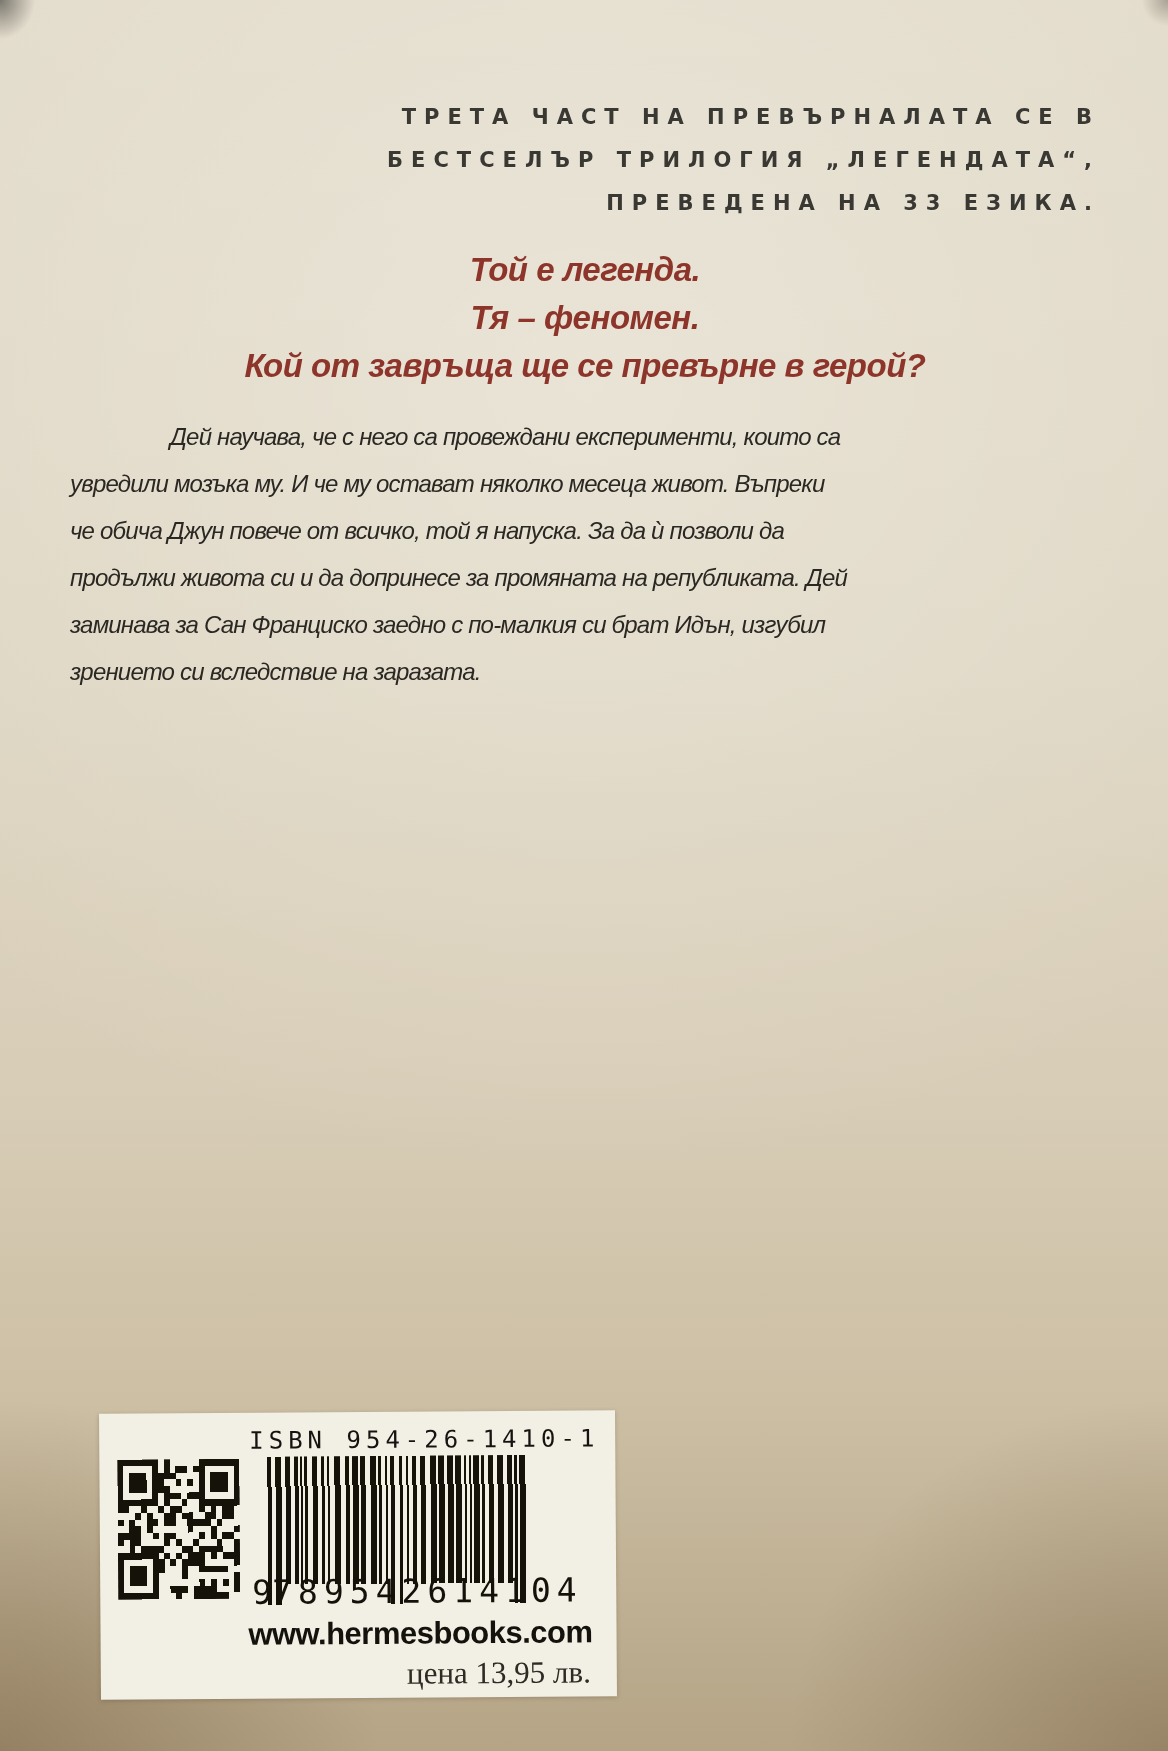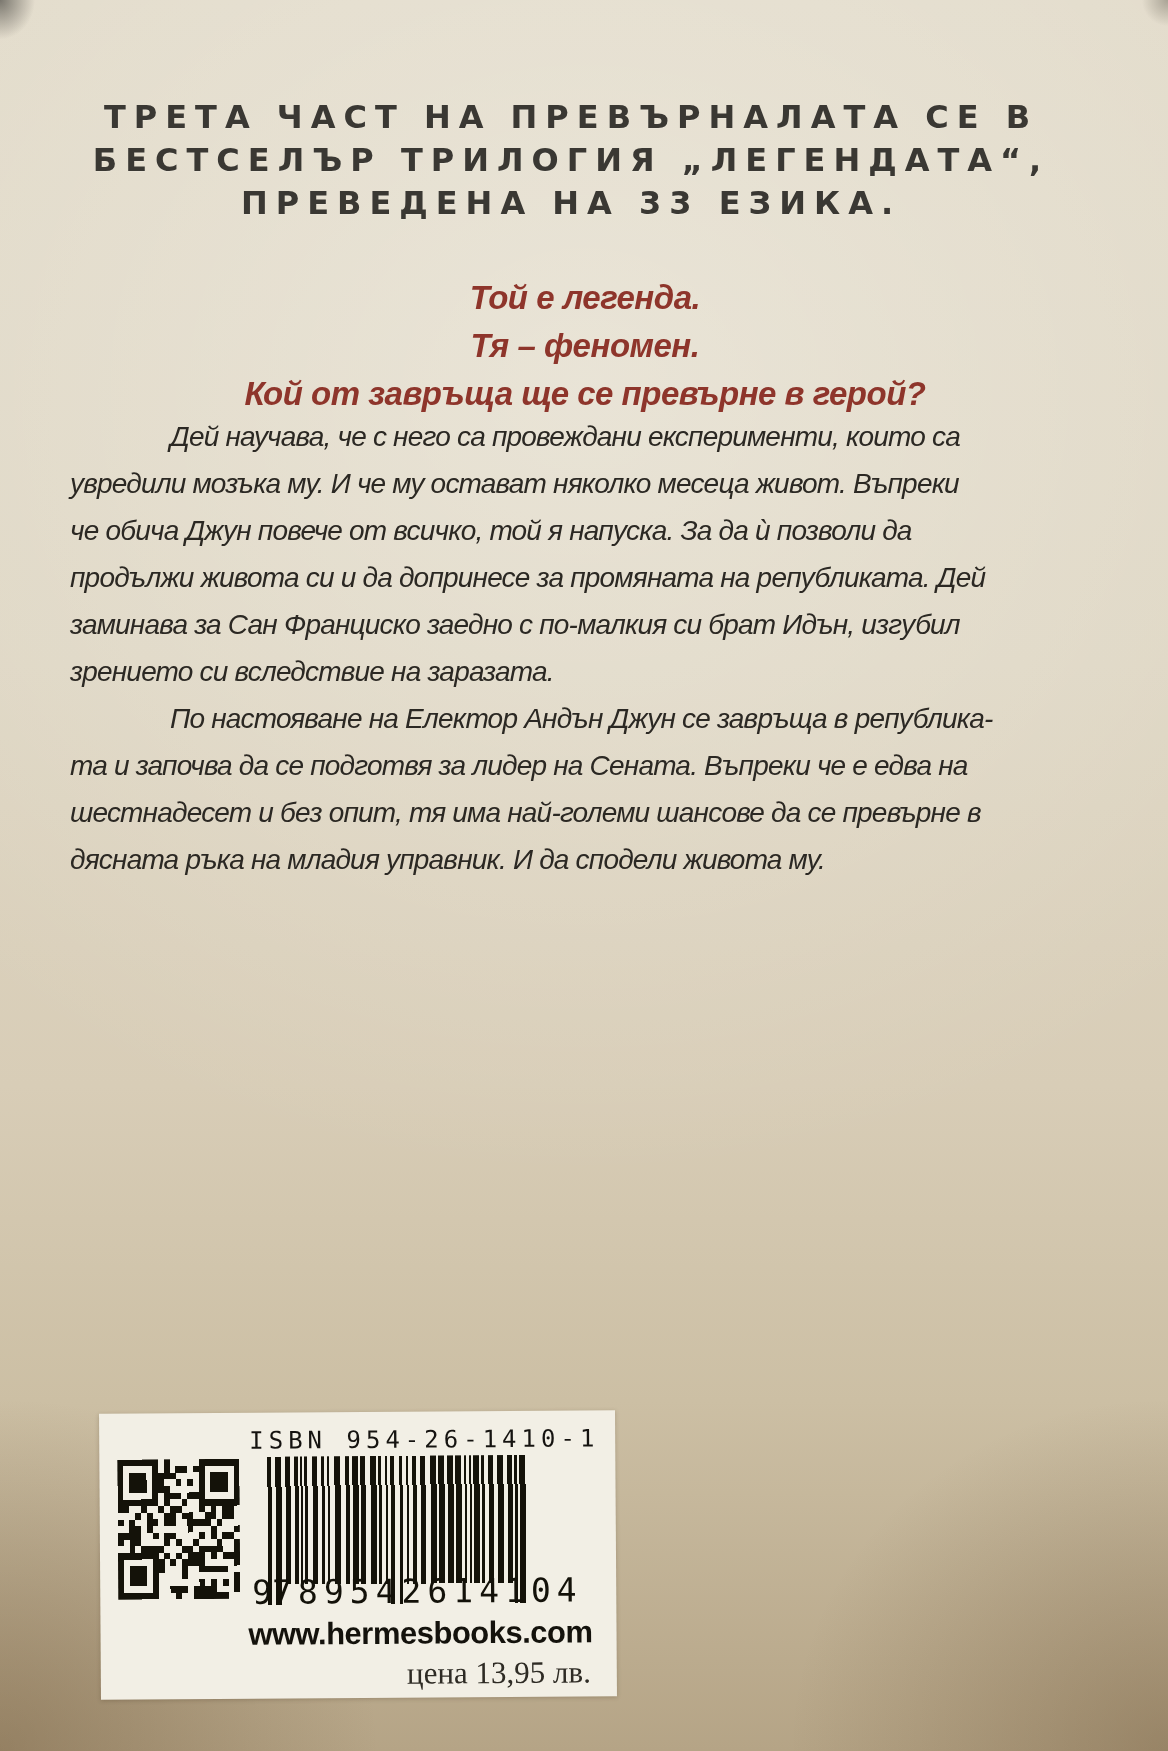--- a/index.html
+++ b/index.html
@@ -13,43 +13,42 @@
     width:1168px;height:1751px;
     background:
       radial-gradient(4% 3% at 0% 0%, rgba(35,35,32,.55), rgba(0,0,0,0) 75%),
       radial-gradient(3% 2% at 100% 0%, rgba(60,55,45,.35), rgba(0,0,0,0) 75%),
       radial-gradient(45% 28% at 0% 100%, rgba(95,70,40,.38), rgba(0,0,0,0) 72%),
       radial-gradient(45% 28% at 100% 100%, rgba(95,70,40,.34), rgba(0,0,0,0) 72%),
       radial-gradient(120% 70% at 50% 22%, rgba(255,255,252,.30), rgba(0,0,0,0) 65%),
       linear-gradient(180deg, #e2dbca 0%, #ded6c3 38%, #d8cdb7 62%, #ccbfa4 80%, #b5a486 100%);
   }
   .series-note{
-    position:absolute; top:96px; left:56px; width:1030px;
-    text-align:center;
+    position:absolute; top:96px; left:70px; width:1030px;
+    text-align:right;
     font-family:"DejaVu Sans",sans-serif;
     font-weight:bold;
-    font-size:32px; line-height:43px;
+    font-size:21px; line-height:43px;
     letter-spacing:8px;
     color:#3a3833;
     white-space:pre-line;
     text-shadow:0 1px 0 rgba(255,255,255,.15);
   }
   .tagline{
     position:absolute; top:246px; left:70px; width:1030px;
     text-align:center;
     font-style:italic; font-weight:bold;
     font-size:33px; line-height:48px;
     letter-spacing:-0.5px;
     color:#8e352b;
-    margin-top:28px;
   }
   .synopsis{
     position:absolute; top:413px; left:70px; width:1030px;
     font-style:italic;
-    font-size:28px; line-height:47px;
+    font-size:24px; line-height:47px;
     letter-spacing:-0.8px;
     color:#2b2823;
   }
   .synopsis p{
     margin:0;
     white-space:pre-line;
     text-indent:100px;
   }
   .isbn-label{
     position:absolute; left:100px; top:1412px;
@@ -106,24 +105,20 @@
     <div>Кой от завръща ще се превърне в герой?</div>
   </div>
 
   <div class="synopsis">
     <p>Дей научава, че с него са провеждани експерименти, които са
 увредили мозъка му. И че му остават няколко месеца живот. Въпреки
 че обича Джун повече от всичко, той я напуска. За да ѝ позволи да
 продължи живота си и да допринесе за промяната на републиката. Дей
 заминава за Сан Франциско заедно с по-малкия си брат Идън, изгубил
 зрението си вследствие на заразата.</p>
-    <p>По настояване на Електор Андън Джун се завръща в република-
-та и започва да се подготвя за лидер на Сената. Въпреки че е едва на
-шестнадесет и без опит, тя има най-големи шансове да се превърне в
-дясната ръка на младия управник. И да сподели живота му.</p>
   </div>
 
   <div class="isbn-label">
     <div class="isbn-line">ISBN 954-26-1410-1</div>
 
     <svg class="qr" id="qr-svg" width="122" height="140" viewBox="0 0 21 21" shape-rendering="crispEdges" preserveAspectRatio="none">
         <rect x="8" y="0" width="1" height="1" fill="#141209"></rect>
         <rect x="8" y="1" width="1" height="1" fill="#141209"></rect>
         <rect x="10" y="1" width="1" height="1" fill="#141209"></rect>
         <rect x="11" y="1" width="1" height="1" fill="#141209"></rect>

